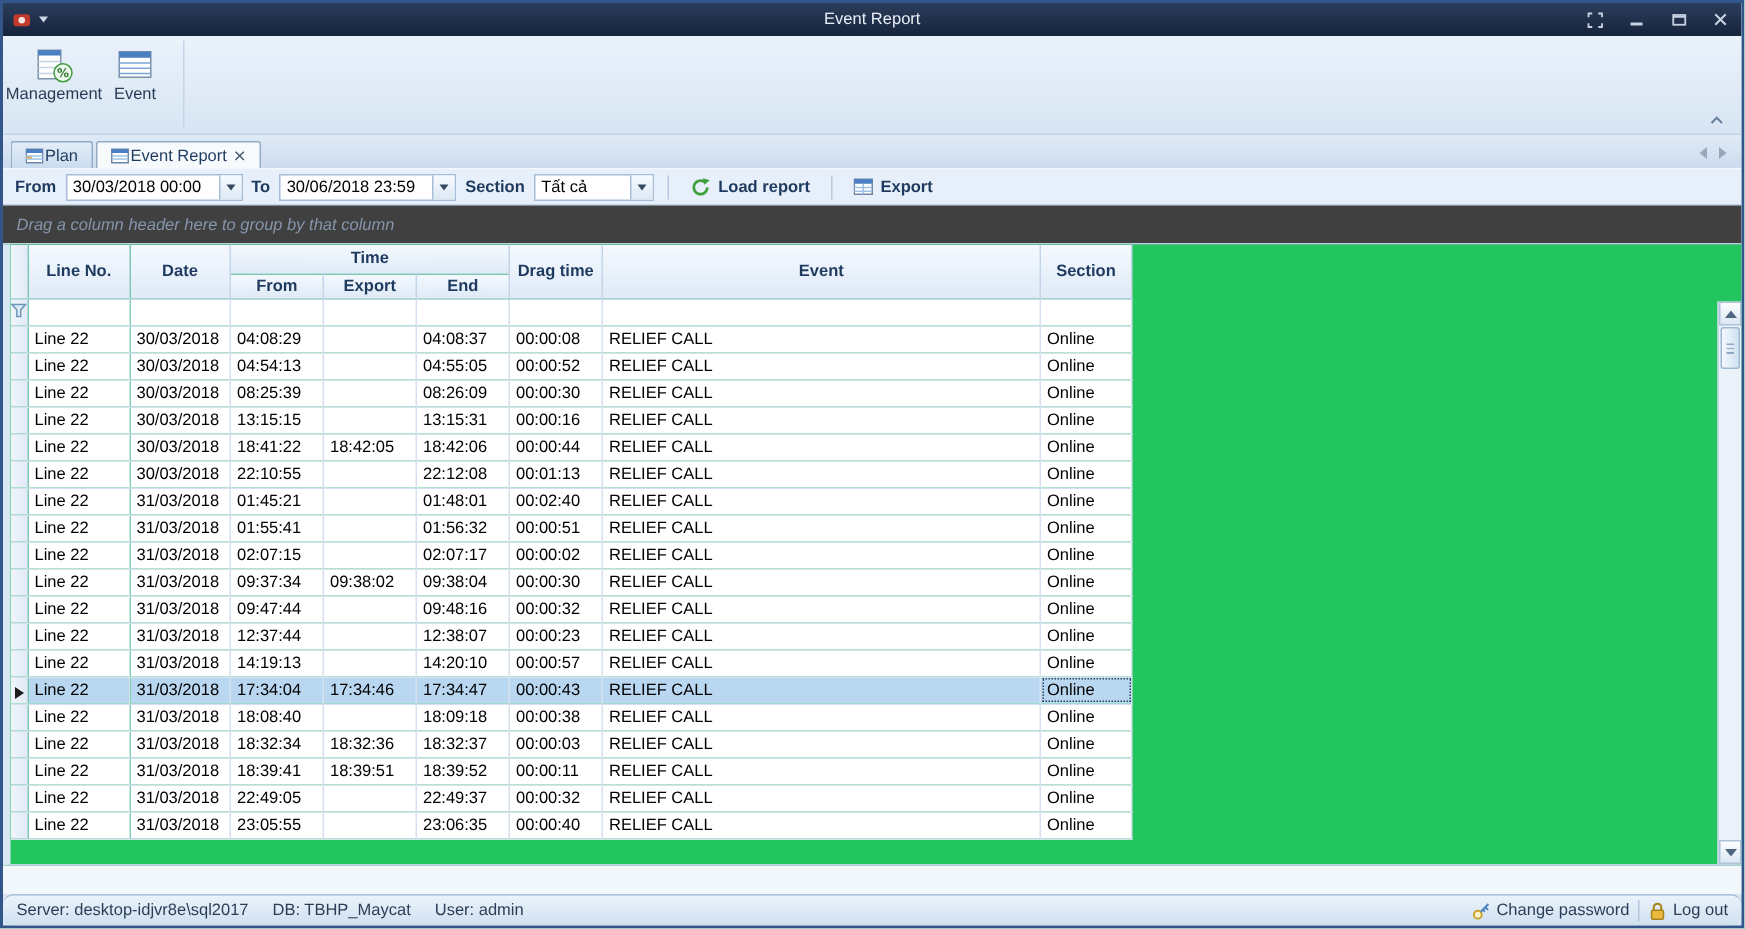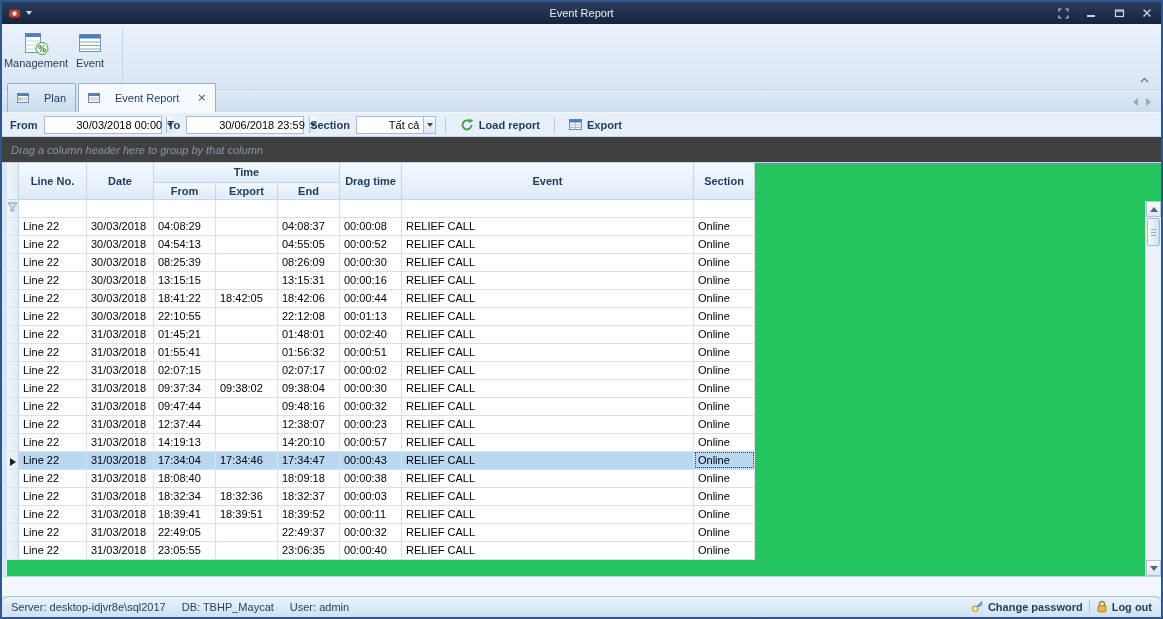--- a/index.html
+++ b/index.html
@@ -51,39 +51,39 @@
   .ribbon-collapse { position:absolute; right:12px; bottom:6px; display:inline-flex; }
 
   
   .doc-tabs {
     height:23px; flex:0 0 23px;
     background:linear-gradient(#e0eaf6,#ccdcee);
     display:flex; align-items:flex-end; padding:2px 6px 0 5px; gap:2px; position:relative;
     border-bottom:1px solid #f3f8fd;
   }
   .doc-tab {
-    display:flex; align-items:center; gap:15px; height:29px;
+    display:flex; align-items:center; gap:1px; height:18px;
     padding:0 9px; color:#1e3a5f;
     border:1px solid #96adc8; border-bottom:none; border-radius:2px 2px 0 0;
     background:linear-gradient(#e3edf8,#c9dcee);
   }
   .doc-tab.active { background:#f6fafd; }
   .tab-close { color:#44546b; font-size:11px; line-height:10px; margin-left:3px; font-family:"DejaVu Sans",sans-serif; }
   .tab-nav { margin-left:auto; display:flex; gap:8px; align-items:center; padding:0 4px 6px 0; }
   .tri-left  { width:0;height:0;border-top:4px solid transparent;border-bottom:4px solid transparent;border-right:5px solid #98a8bc; }
   .tri-right { width:0;height:0;border-top:4px solid transparent;border-bottom:4px solid transparent;border-left:5px solid #98a8bc; }
 
   
   .filterbar {
     height:24px; flex:0 0 24px;
     background:#e7effa; border-bottom:1px solid #c2d4e8;
     display:flex; align-items:center; padding:0 8px; gap:6px;
   }
   .fb-label { font-weight:bold; color:#1e3a5f; }
-  .fb-input { height:18px; background:#fff; border:1px solid #a6bcd7; display:flex; align-items:stretch;padding-left:28px; }
+  .fb-input { height:18px; background:#fff; border:1px solid #a6bcd7; display:flex; align-items:stretch; }
   .fb-input .val { padding:2px 4px 0 4px; white-space:nowrap; }
   .fb-drop { width:15px; background:linear-gradient(#f7fbff,#dce8f4); border-left:1px solid #a6bcd7; display:flex; align-items:center; justify-content:center; }
   .caret-down { width:0;height:0;border-left:3px solid transparent;border-right:3px solid transparent;border-top:4px solid #34495f; }
   .fb-sep { width:1px; height:16px; background:#b9cadf; margin:0 3px; }
   .fb-btn { display:flex; gap:5px; align-items:center; font-weight:bold; color:#1e3a5f; padding:2px 5px; cursor:default; }
   .w118 { width:118px; } .w80 { width:80px; }
   .fb-input .val.grow { flex:1; }
 
   
   .group-panel {
@@ -139,21 +139,21 @@
 
   
   .bottom-strip { height:19px; flex:0 0 19px; background:#f2f7fc; }
   .statusbar {
     height:21px; flex:0 0 21px;
     background:linear-gradient(#ebf3fb,#cfe0f0);
     border-top:1px solid #a9bfd6;
     display:flex; align-items:center; padding:0 9px; color:#2c3e57;border-radius:7px;
   }
   .sb-left span { margin-right:16px; }
-  .sb-right { margin-left:auto; display:flex; align-items:flex-start; gap:6px;font-weight:bold; }
+  .sb-right { margin-left:auto; display:flex; align-items:center; gap:6px; }
   .sb-item { display:flex; align-items:center; gap:4px; }
   .sb-sep { width:1px; height:14px; background:#b3c5da; }
 
   .ic-inline { display:inline-flex; vertical-align:middle; }
 </style>
 </head>
 <body>
 
 <div class="window">
 

